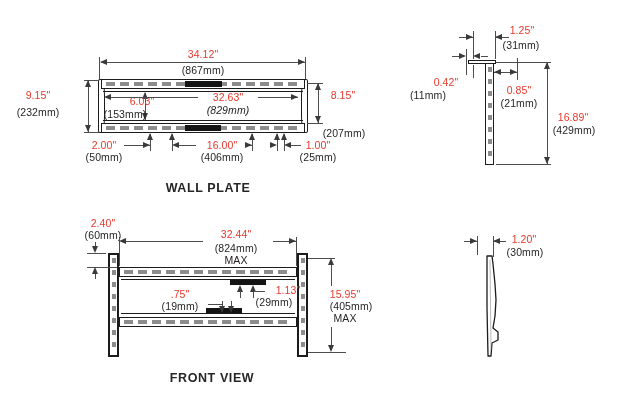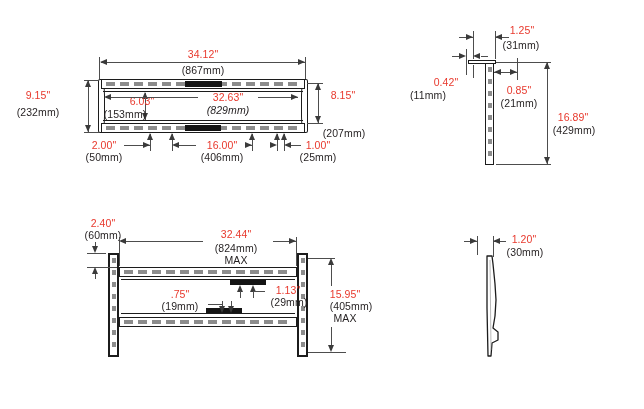--- a/index.html
+++ b/index.html
@@ -109,20 +109,21 @@
   <div class="ar r" style="left:245px;top:142px;"></div>
   <div class="t red" style="left:196px;top:139px;width:52px;">16.00"</div>
   <div class="t" style="left:190px;top:151px;width:64px;">(406mm)</div>
 
   <div class="hl" style="left:288px;top:145px;width:13px;"></div>
   <div class="ar r" style="left:270px;top:142px;"></div>
   <div class="ar l" style="left:284px;top:142px;"></div>
   <div class="t red" style="left:298px;top:139px;width:40px;">1.00"</div>
   <div class="t" style="left:294px;top:151px;width:48px;">(25mm)</div>
 
+  <div class="lbl" style="left:128px;top:181px;width:160px;">WALL PLATE</div>
 
   <div class="rail thin" style="left:468px;top:60px;width:28px;height:4px;"></div>
   <div class="rail" style="left:485px;top:63px;width:9px;height:102px;">
     <div class="vslots"></div>
   </div>
 
   <div class="vl" style="left:473px;top:31px;height:28px;"></div>
   <div class="vl" style="left:495px;top:31px;height:28px;"></div>
   <div class="hl" style="left:459px;top:37px;width:14px;"></div>
   <div class="hl" style="left:495px;top:37px;width:14px;"></div>
@@ -191,40 +192,41 @@
   <div class="t red" style="left:202px;top:228px;width:68px;">32.44"</div>
   <div class="t" style="left:198px;top:242px;width:76px;">(824mm)</div>
   <div class="t" style="left:202px;top:254px;width:68px;">MAX</div>
 
   <div class="ar u" style="left:237px;top:285px;"></div>
   <div class="ar u" style="left:250px;top:285px;"></div>
   <div class="vl" style="left:240px;top:291px;height:7px;"></div>
   <div class="vl" style="left:253px;top:291px;height:7px;"></div>
   <div class="hl" style="left:253px;top:291px;width:12px;"></div>
   <div class="t red" style="left:265px;top:284px;width:46px;">1.13"</div>
-  <div class="t" style="left:262px;top:296px;width:54px;">(29mm)</div>
+  <div class="t" style="left:247px;top:296px;width:54px;">(29mm)</div>
 
   <div class="vl" style="left:222px;top:301px;height:6px;"></div>
   <div class="vl" style="left:231px;top:301px;height:6px;"></div>
   <div class="ar d" style="left:219px;top:306px;"></div>
   <div class="ar d" style="left:228px;top:306px;"></div>
   <div class="hl" style="left:208px;top:304px;width:14px;"></div>
   <div class="t red" style="left:158px;top:288px;width:44px;">.75"</div>
   <div class="t" style="left:152px;top:300px;width:56px;">(19mm)</div>
 
   <div class="hl" style="left:308px;top:258px;width:27px;"></div>
   <div class="hl" style="left:308px;top:352px;width:38px;"></div>
   <div class="ar u" style="left:328px;top:258px;"></div>
   <div class="vl" style="left:331px;top:265px;height:21px;"></div>
   <div class="vl" style="left:331px;top:327px;height:19px;"></div>
   <div class="ar d" style="left:328px;top:345px;"></div>
   <div class="t red" style="left:318px;top:288px;width:54px;">15.95"</div>
   <div class="t" style="left:320px;top:300px;width:62px;">(405mm)</div>
   <div class="t" style="left:318px;top:312px;width:54px;">MAX</div>
 
+  <div class="lbl" style="left:132px;top:371px;width:160px;">FRONT VIEW</div>
 
   <svg style="position:absolute;left:466px;top:250px;" width="50" height="118" viewBox="0 0 50 118">
     <polygon points="21,6 26,6 27,14 29,34 30,50 29,66 27,78 32,82 32,90 26,93 25,106 22,106 21,58" fill="#ffffff" stroke="#1c1c1c" stroke-width="1.3" stroke-linejoin="round"></polygon>
     <line x1="24" y1="10" x2="25" y2="100" stroke="#9a9a9a" stroke-width="0.7"></line>
   </svg>
 
   <div class="vl" style="left:477px;top:236px;height:19px;"></div>
   <div class="vl" style="left:493px;top:236px;height:21px;"></div>
   <div class="hl" style="left:464px;top:241px;width:13px;"></div>
   <div class="hl" style="left:493px;top:241px;width:13px;"></div>

